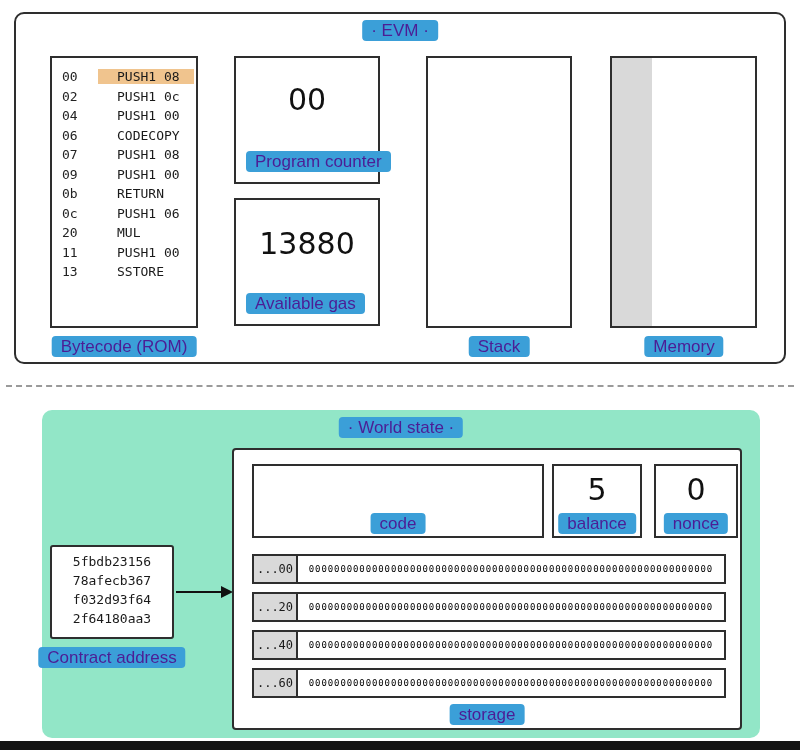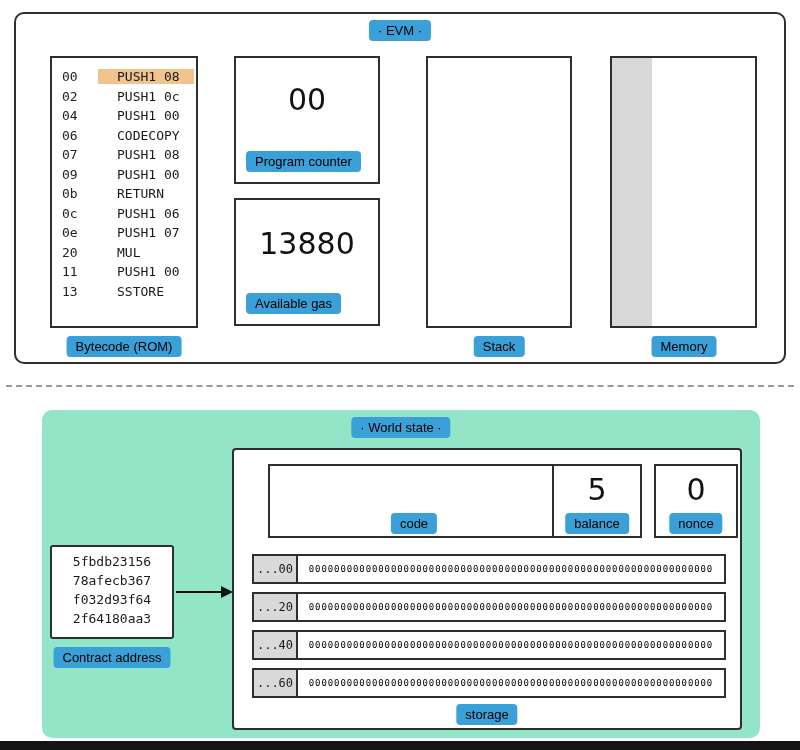--- a/index.html
+++ b/index.html
@@ -2,22 +2,22 @@
 <html style="--badge-blue: #3b9fd8; --highlight-orange: #f0c48e; --world-teal: #92e6c7; --gray-strip: #d9d9d9;"><head>
 <meta charset="utf-8">
 <style>
   * { margin:0; padding:0; box-sizing:border-box; }
   html,body { background:#ffffff; }
   body { font-family:"Liberation Sans", sans-serif; color:#1a1a1a; }
 
   .screen { position:relative; width:800px; height:750px; background:#ffffff; overflow:hidden; margin:0 auto; }
 
   .badge {
-    display:inline-block; background:var(--badge-blue,#3b9fd8); color:#000000;
-    font-size:13px; line-height:17px; padding:2px 9px; border-radius:4px;
+    display:inline-block; background:var(--badge-blue,#3b9fd8); color:#4c1d95;
+    font-size:17px; line-height:17px; padding:2px 9px; border-radius:4px;
     white-space:nowrap; font-family:"Liberation Sans", sans-serif;
   }
 
   
   .evm-panel {
     position:absolute; left:14px; top:12px; width:772px; height:352px;
     border:2px solid #2e2e2e; border-radius:10px; background:#fff;
   }
   .evm-title { position:absolute; left:50%; top:6px; transform:translateX(-50%); }
 
@@ -62,21 +62,21 @@
     padding-top:5px; text-align:center;
   }
   .contract-label { position:absolute; left:70px; top:237px; transform:translateX(-50%); }
 
   .arrow { position:absolute; left:134px; top:174px; }
 
   .account-panel {
     position:absolute; left:190px; top:38px; width:510px; height:282px;
     background:#fff; border:2px solid #2e2e2e; border-radius:4px;
   }
-  .code-box    { left:34px;  top:14px; width:292px; height:74px; }
+  .code-box    { left:18px;  top:14px; width:292px; height:74px; }
   .balance-box { left:318px; top:14px; width:90px;  height:74px; }
   .nonce-box   { left:420px; top:14px; width:84px;  height:74px; }
   .balance-box .big-value, .nonce-box .big-value { margin-top:6px; }
   .code-value { display:block; font-family:"DejaVu Sans Mono", monospace; font-size:11px; padding:4px 6px; }
   .bottom-badge { position:absolute; left:50%; bottom:2px; transform:translateX(-50%); }
 
   .storage-rows { position:absolute; left:18px; top:104px; width:474px; }
   .st-row { display:flex; height:30px; margin-bottom:8px; border:2px solid #2e2e2e; background:#fff; }
   .st-slot {
     flex:0 0 44px; background:var(--gray-strip,#d9d9d9); border-right:2px solid #2e2e2e;
@@ -126,24 +126,20 @@
       </div>
       <div class="bc-row">
         <span class="bc-addr">0b</span>
         <span class="bc-op">RETURN</span>
       </div>
       <div class="bc-row">
         <span class="bc-addr">0c</span>
         <span class="bc-op">PUSH1 06</span>
       </div>
       <div class="bc-row">
-        <span class="bc-addr">0e</span>
-        <span class="bc-op">PUSH1 07</span>
-      </div>
-      <div class="bc-row">
         <span class="bc-addr">20</span>
         <span class="bc-op">MUL</span>
       </div>
       <div class="bc-row">
         <span class="bc-addr">11</span>
         <span class="bc-op">PUSH1 00</span>
       </div>
       <div class="bc-row">
         <span class="bc-addr">13</span>
         <span class="bc-op">SSTORE</span>

